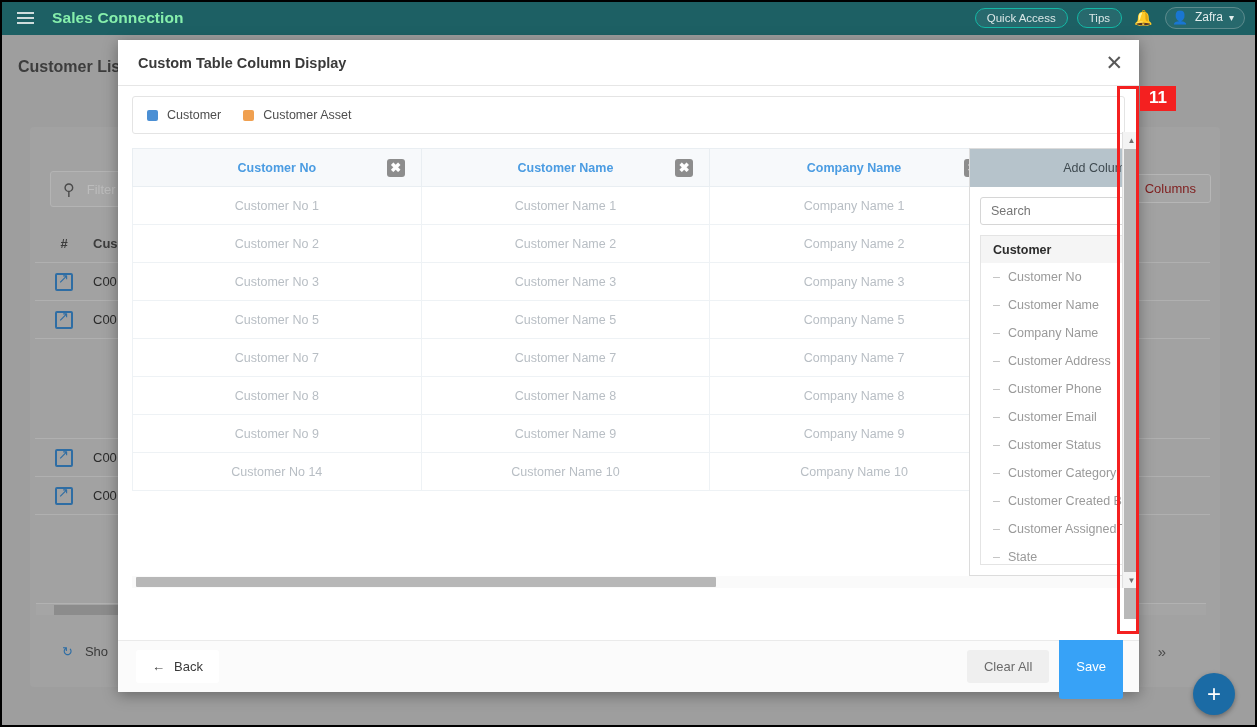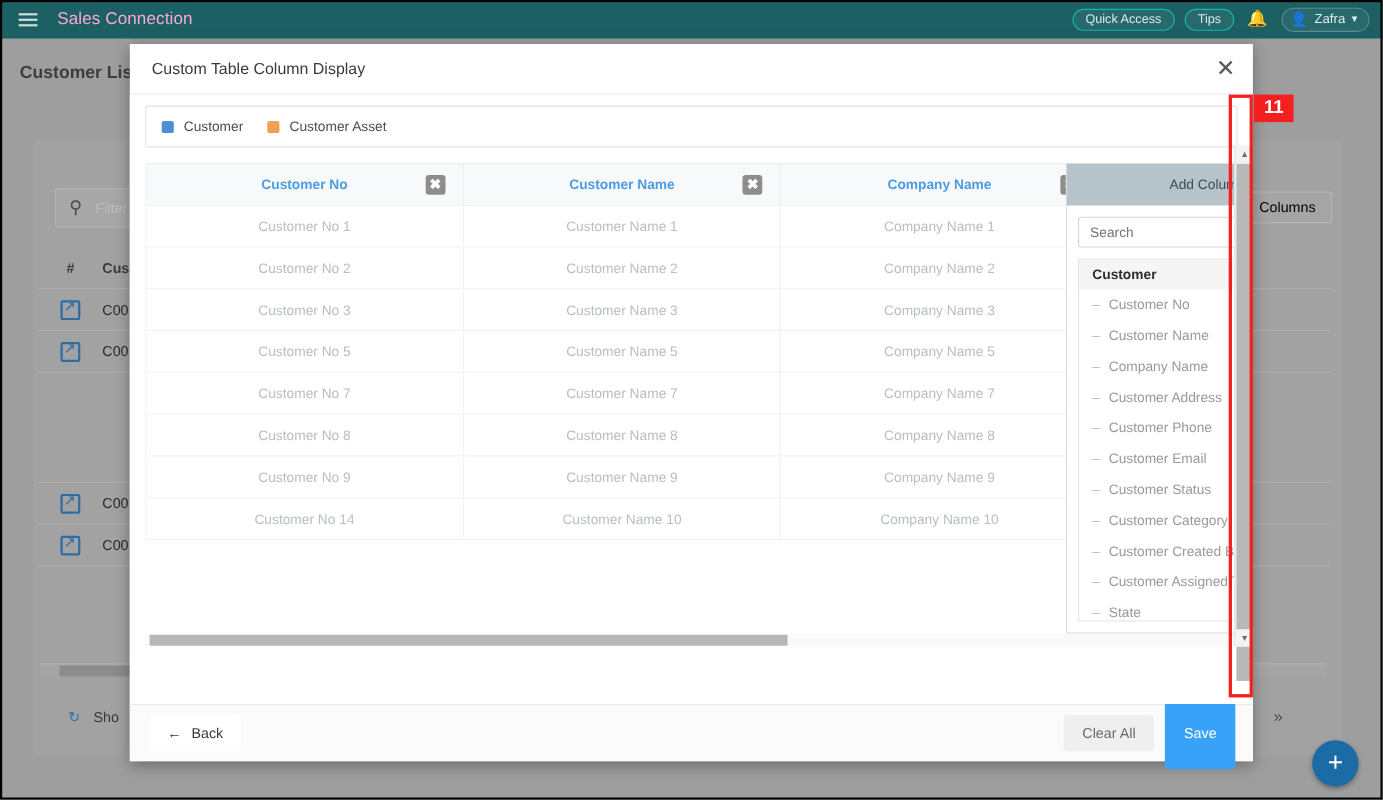--- a/index.html
+++ b/index.html
@@ -23,21 +23,21 @@
     display: flex; align-items: center;
     z-index: 5;
   }
   .hamburger {
     width: 34px; height: 35px;
     display: flex; flex-direction: column; justify-content: center;
     align-items: center; gap: 3px; margin-left: 8px; cursor: pointer;
   }
   .hamburger i { display: block; width: 17px; height: 2px; background: #cfdcdc; }
   .brand {
-    color: #f9a8d4; font-size: 15.5px; font-weight: normal;
+    color: #86efac; font-size: 15.5px; font-weight: bold;
     margin-left: 10px; letter-spacing: .1px;
   }
   .tagline {
     color: #a9c3c4; font-size: 12.5px; margin-left: 16px;
   }
   .appbar-right {
     margin-left: auto; display: flex; align-items: center; gap: 9px;
     margin-right: 12px;
   }
   .pill {
@@ -72,21 +72,21 @@
   .bg-search {
     position: absolute; left: 50px; top: 136px; width: 1000px; height: 36px;
     background: #a7a7a7; border: 1px solid #b4b4b4; border-radius: 3px;
     display: flex; align-items: center; padding-left: 12px; gap: 12px;
   }
   .bg-search .mag { font-size: 16px; color: #4a4a4a; }
   .bg-search .ph { font-size: 13px; color: #bcbcbc; }
   .bg-cols-btn {
     position: absolute; right: 46px; top: 139px;
     border: 1px solid #b6b6b6; background: #a5a5a5;
-    color: #000000; font-size: 13px; padding: 6px 14px; border-radius: 3px;
+    color: #7f1d1d; font-size: 13px; padding: 6px 14px; border-radius: 3px;
   }
   .bg-table { position: absolute; left: 35px; top: 190px; width: 1175px; }
   .bg-th-row {
     display: flex; align-items: center; height: 38px;
     border-bottom: 1px solid #b0b0b0; color: #3c3c3c;
     font-size: 13px; font-weight: bold;
   }
   .bg-th-row .c-hash { width: 58px; text-align: center; }
   .bg-th-row .c-cus { width: 90px; }
   .bg-row {
@@ -132,21 +132,21 @@
   .modal {
     position: absolute; left: 118px; top: 40px; width: 1021px; height: 652px;
     background: #ffffff; z-index: 20;
     box-shadow: 0 3px 14px rgba(0,0,0,.35);
     display: flex; flex-direction: column;
   }
   .modal-head {
     height: 46px; flex: 0 0 46px; display: flex; align-items: center;
     padding: 0 16px 0 20px; border-bottom: 1px solid #e6e6e6;
   }
-  .modal-title { font-size: 14.5px; font-weight: normal; color: #3a3a3a; }
+  .modal-title { font-size: 14.5px; font-weight: bold; color: #3a3a3a; }
   .modal-x {
     margin-left: auto; font-size: 21px; color: #585858; cursor: pointer;
     line-height: 1; font-weight: 300;
   }
   .modal-body {
     flex: 1 1 auto; position: relative; overflow: hidden;
     background: #fff;
   }
 
   

